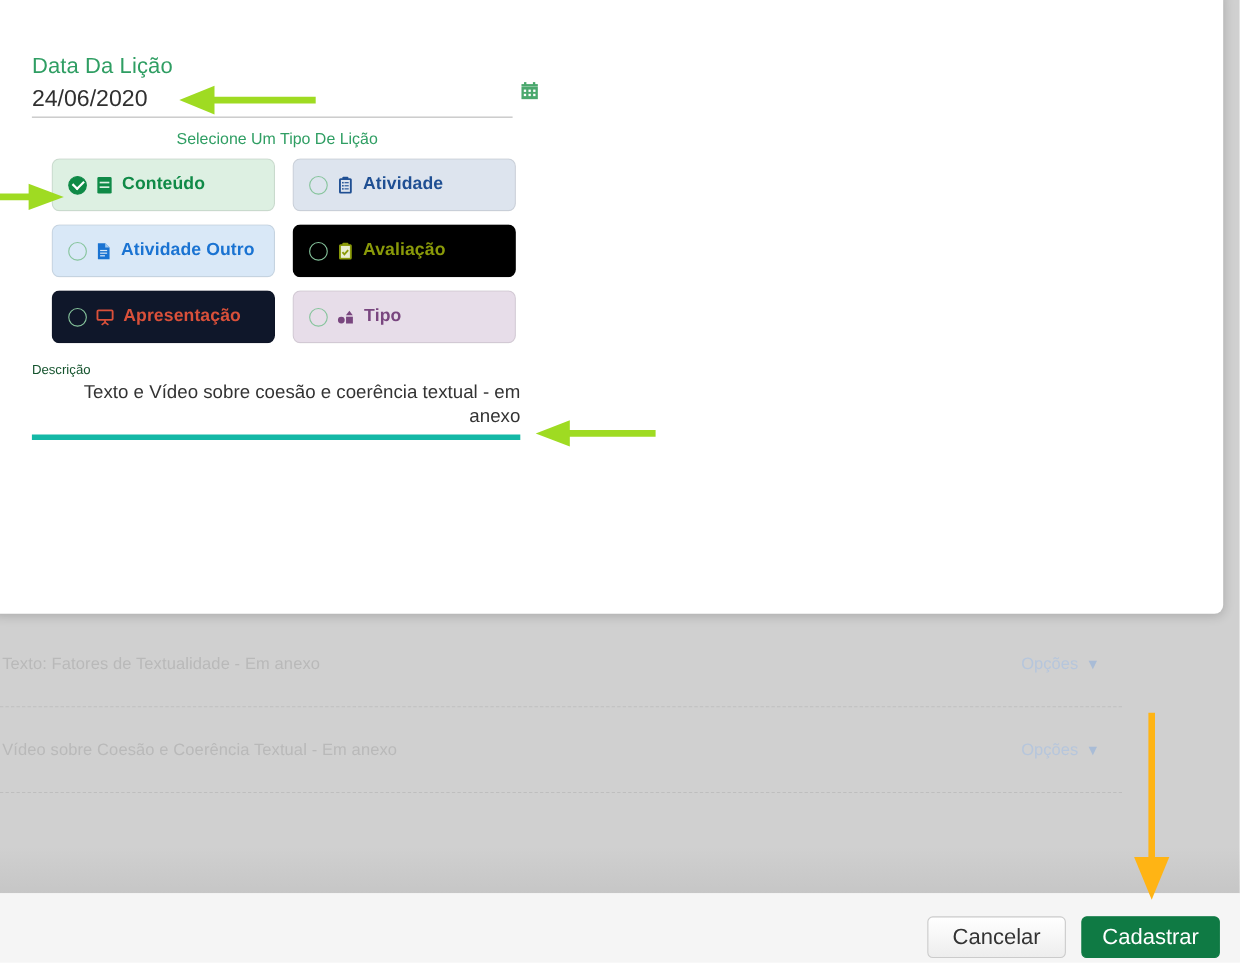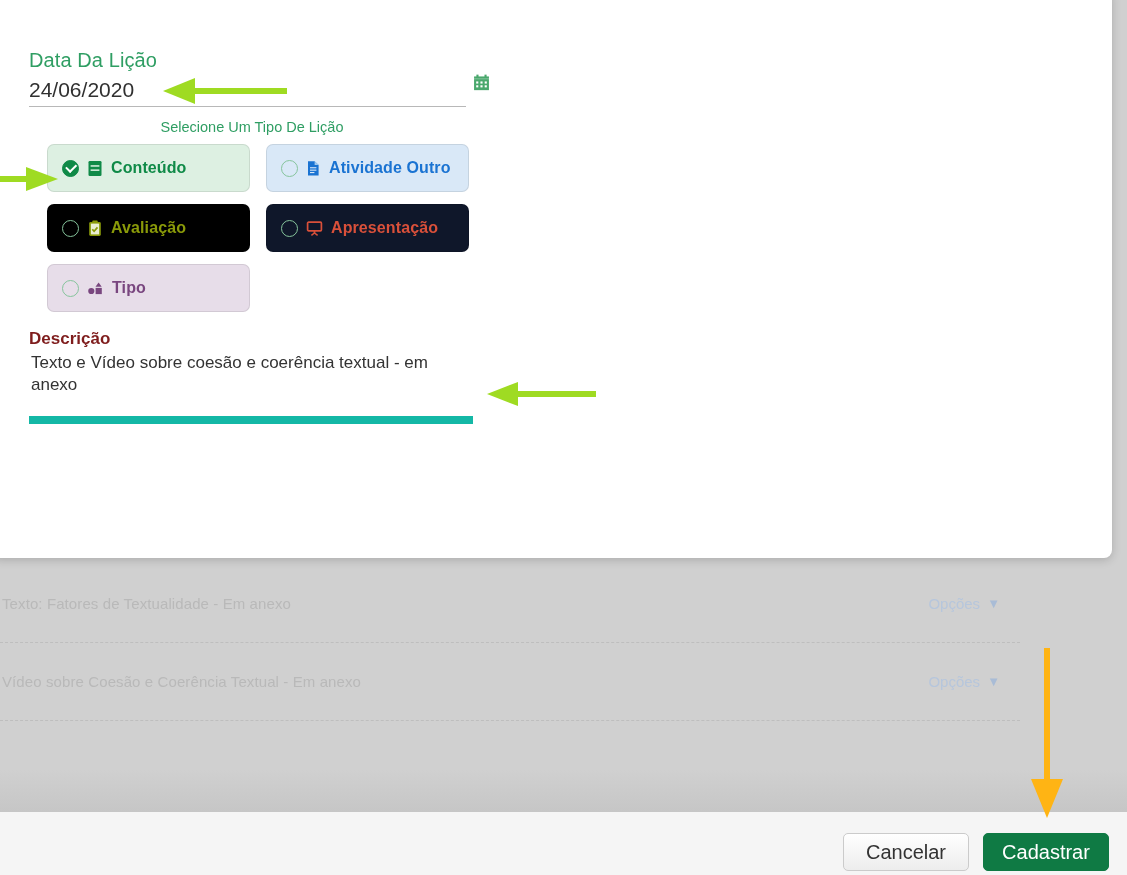--- a/index.html
+++ b/index.html
@@ -107,24 +107,25 @@
   .type-card.checked .radio::after {
     content: ""; width: 8px; height: 4.5px;
     border-left: 2px solid #fff; border-bottom: 2px solid #fff;
     transform: rotate(-45deg) translate(1px,-1px);
   }
   .type-card .tlabel { font-size: 16px; font-weight: bold; letter-spacing: .1px; }
   .type-icon { display: flex; align-items: center; }
 
   
   .field-desc { position: absolute; left: 37px; top: 339px; width: 460px; }
-  .desc-label { font-size: 17px; color: #7f1d1d; font-weight: bold; }
+  .desc-label { font-size: 12px; color: #14532d; }
   .desc-box {
-    margin-top: 3px; width: 444px; border-bottom: 8px solid #14b8a6;
-    padding-bottom: 19px;
+    margin-top: 3px; width: 444px; border-bottom: 5px solid #14b8a6;
+    padding-bottom: 4px;
+    text-align: right;
   }
   .desc-text {
     font-size: 17px; color: #333333; line-height: 1.31; padding-left: 2px;
   }
 
   
   .annot { position: absolute; pointer-events: none; }
 </style>
 </head>
 <body>
@@ -187,20 +188,37 @@
         <span class="type-icon">
           <svg width="16" height="17" viewBox="0 0 16 17">
             <rect x="1.5" y="1" width="13" height="15" rx="1.3" fill="#0f8a47"></rect>
             <rect x="3.6" y="5.2" width="8.8" height="1.5" fill="#ddf0e2"></rect>
             <rect x="3.6" y="9.4" width="8.8" height="1.5" fill="#ddf0e2"></rect>
           </svg>
         </span>
         <span class="tlabel" style="color:#0f8a47">Conteúdo</span>
       </div>
 
+      <div class="type-card" style="background:#dde4ee">
+        <span class="radio"></span>
+        <span class="type-icon">
+          <svg width="16" height="17" viewBox="0 0 16 17">
+            <rect x="2.2" y="2" width="11.6" height="14" rx="1.4" fill="#1f4f93"></rect>
+            <rect x="5.3" y="0.6" width="5.4" height="2.6" rx="0.8" fill="#1f4f93"></rect>
+            <rect x="3.9" y="3.6" width="8.2" height="10.8" fill="#dde4ee"></rect>
+            <rect x="5" y="5.4" width="1.4" height="1.4" fill="#1f4f93"></rect>
+            <rect x="7.2" y="5.6" width="3.8" height="1" fill="#1f4f93"></rect>
+            <rect x="5" y="8.2" width="1.4" height="1.4" fill="#1f4f93"></rect>
+            <rect x="7.2" y="8.4" width="3.8" height="1" fill="#1f4f93"></rect>
+            <rect x="5" y="11" width="1.4" height="1.4" fill="#1f4f93"></rect>
+            <rect x="7.2" y="11.2" width="3.8" height="1" fill="#1f4f93"></rect>
+          </svg>
+        </span>
+        <span class="tlabel" style="color:#1f4f93">Atividade</span>
+      </div>
 
       <div class="type-card" style="background:#d9e8f7">
         <span class="radio"></span>
         <span class="type-icon">
           <svg width="15" height="17" viewBox="0 0 15 17">
             <path d="M2 1.2h6.6L12.6 5v10.6H2z" fill="#1a73d2"></path>
             <path d="M8.6 1.2L12.6 5H8.6z" fill="#9fc8ee"></path>
             <rect x="4" y="7.2" width="6.4" height="1.1" fill="#d9e8f7"></rect>
             <rect x="4" y="9.6" width="6.4" height="1.1" fill="#d9e8f7"></rect>
             <rect x="4" y="12" width="4.4" height="1.1" fill="#d9e8f7"></rect>

